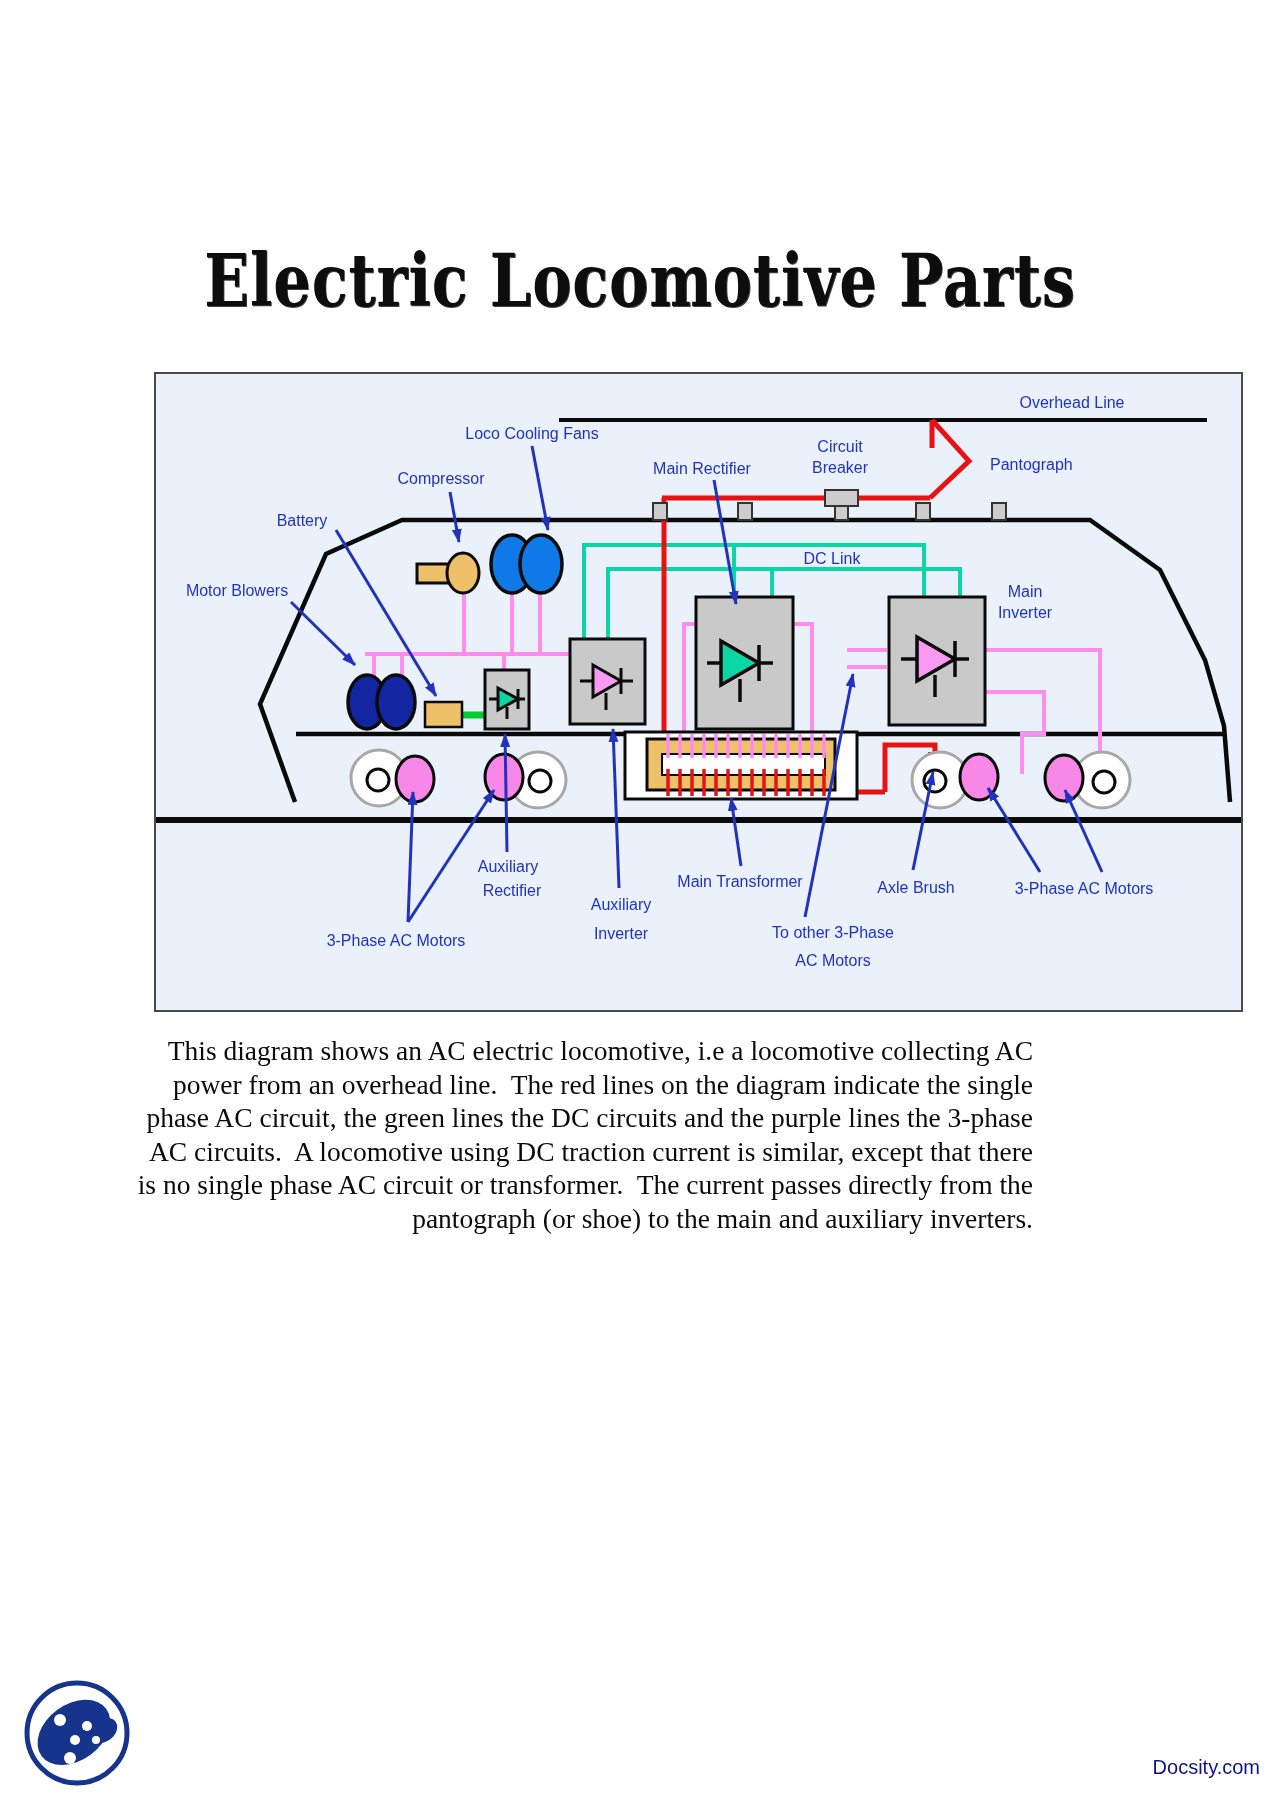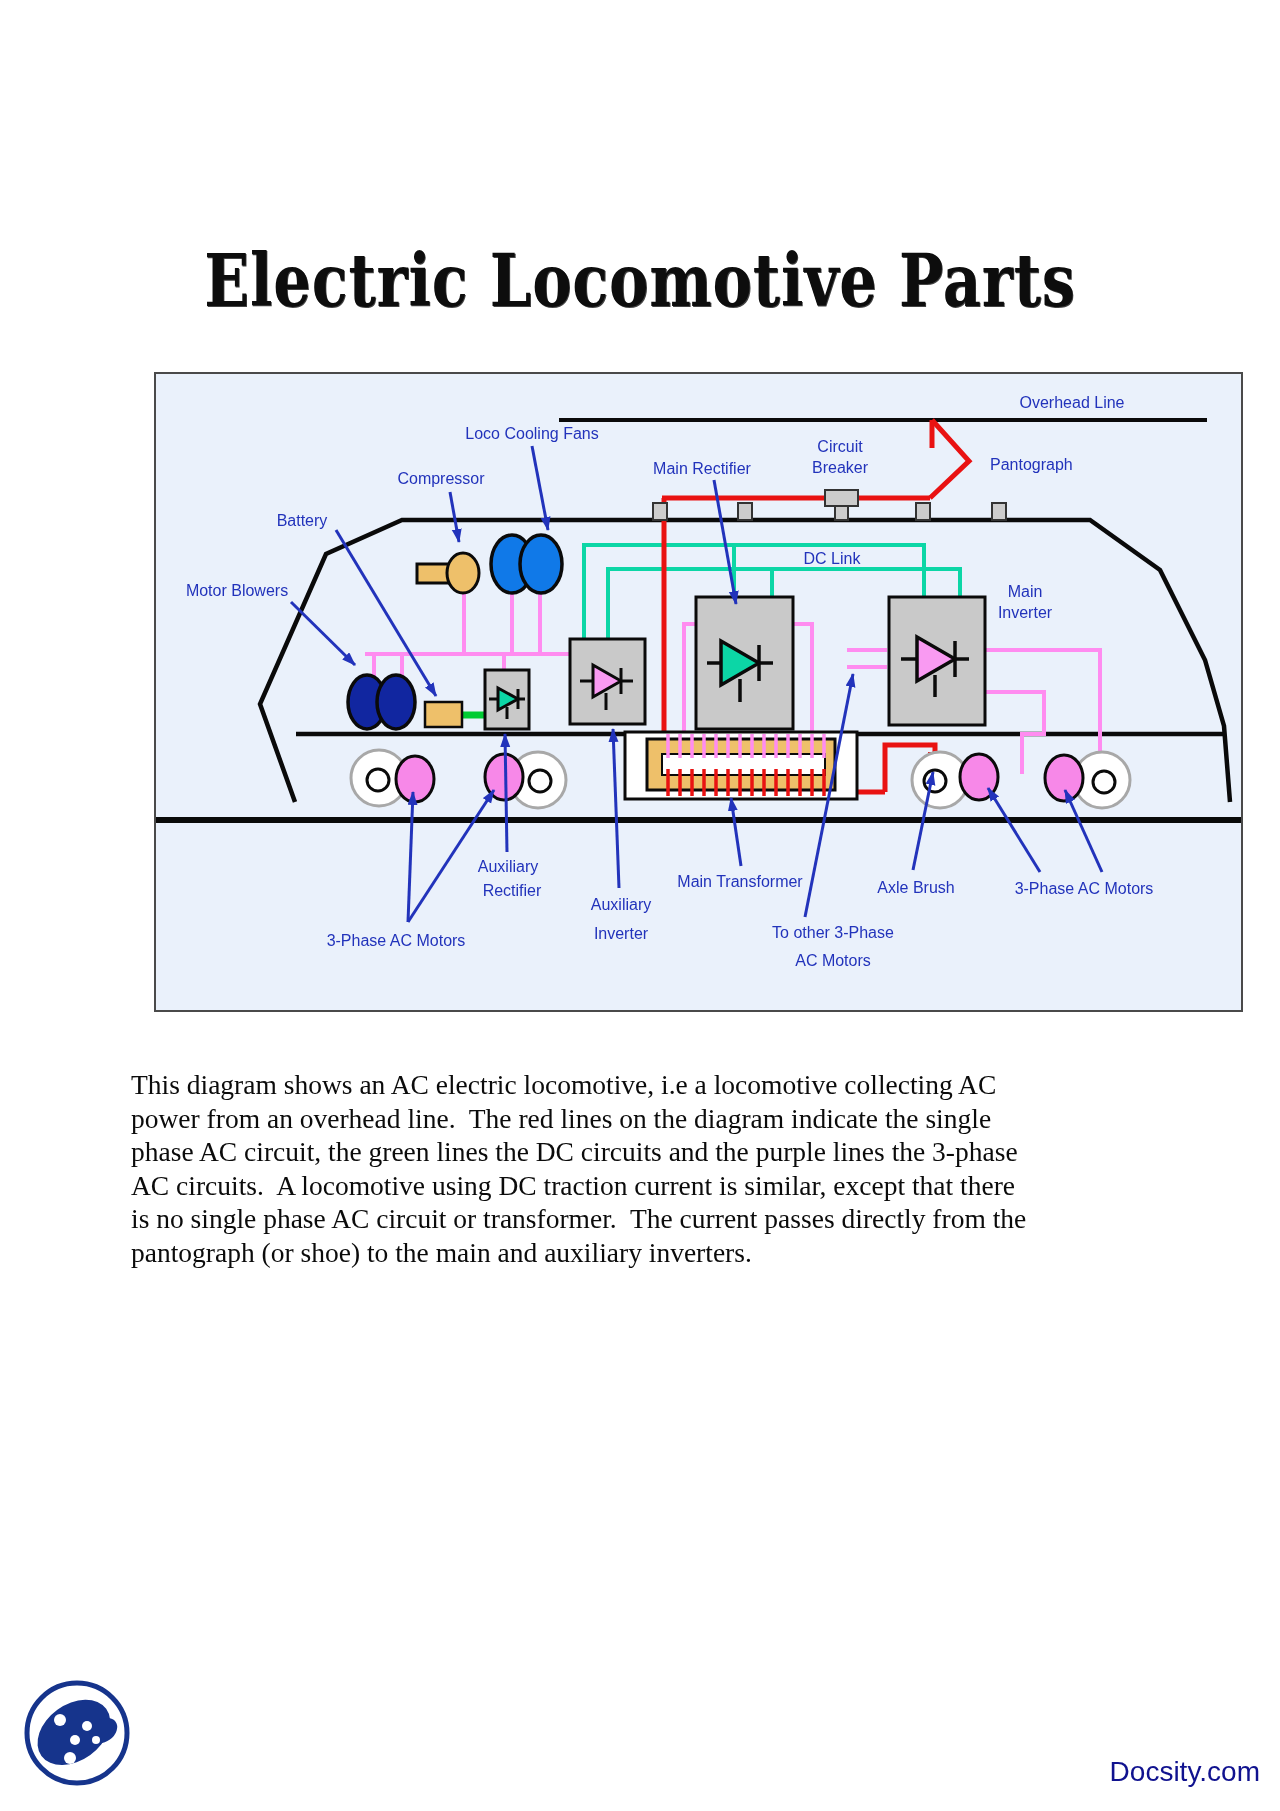--- a/index.html
+++ b/index.html
@@ -12,27 +12,27 @@
     font-family:"DejaVu Serif",serif;font-weight:bold;font-size:72px;color:#0d0d0d;
     transform:scaleX(0.82);transform-origin:50% 50%;
     text-shadow:1px 1px 0 #444;letter-spacing:1px;white-space:nowrap;
   }
   .diagram-frame{
     position:absolute;left:154px;top:372px;width:1089px;height:640px;
     background:#eaf1fb;border:2px solid #4a4a4a;box-sizing:border-box;text-align:center;
   }
   .diagram-frame svg{position:absolute;left:0;top:0;}
   .para{
-    position:absolute;left:131px;top:1068px;width:902px;
+    position:absolute;left:131px;top:1034px;width:902px;
     font-family:"Liberation Serif",serif;font-size:27.5px;line-height:33.5px;
-    color:#0b0b0b;white-space:pre-wrap;
+    color:#0b0b0b;white-space:pre-wrap;text-align:right;
   }
   .docsity-logo{position:absolute;left:20px;top:1676px;}
   .watermark{
-    position:absolute;right:20px;top:1756px;font-size:28px;color:#10128f;
+    position:absolute;right:20px;top:1756px;font-size:20px;color:#10128f;
     font-family:"Liberation Sans",sans-serif;font-weight:500;
   }
   text.lbl{fill:#2233bb;font-family:"Liberation Sans",sans-serif;font-size:16px;}
 </style>
 </head>
 <body>
 
 <div class="title">Electric Locomotive Parts</div>
 
 <div class="diagram-frame">

